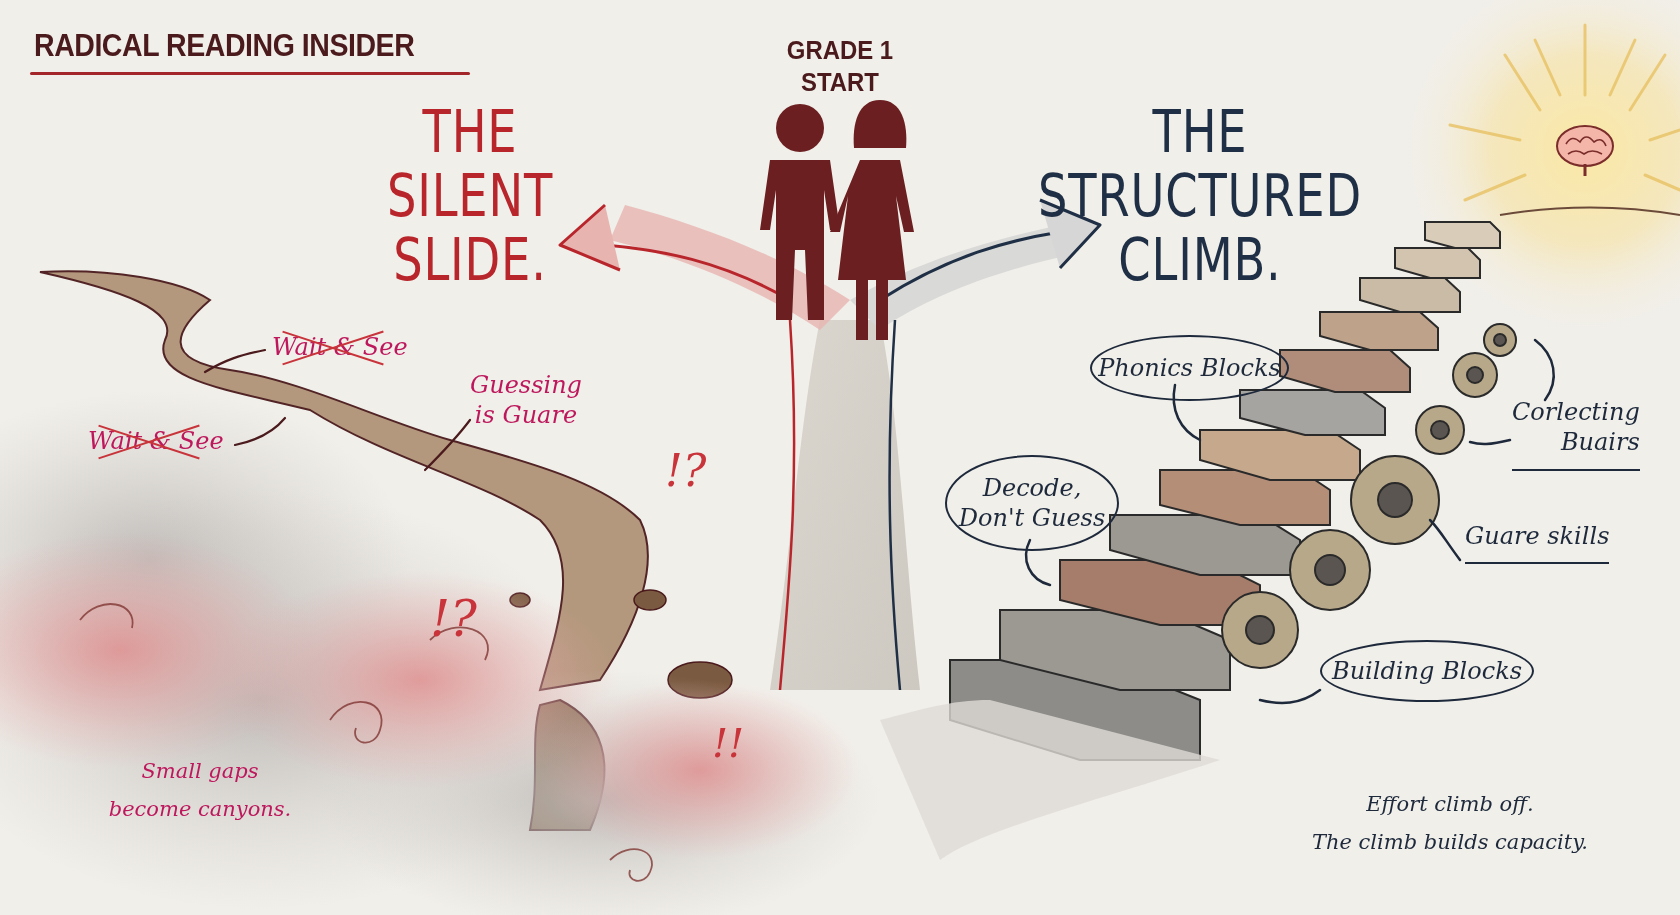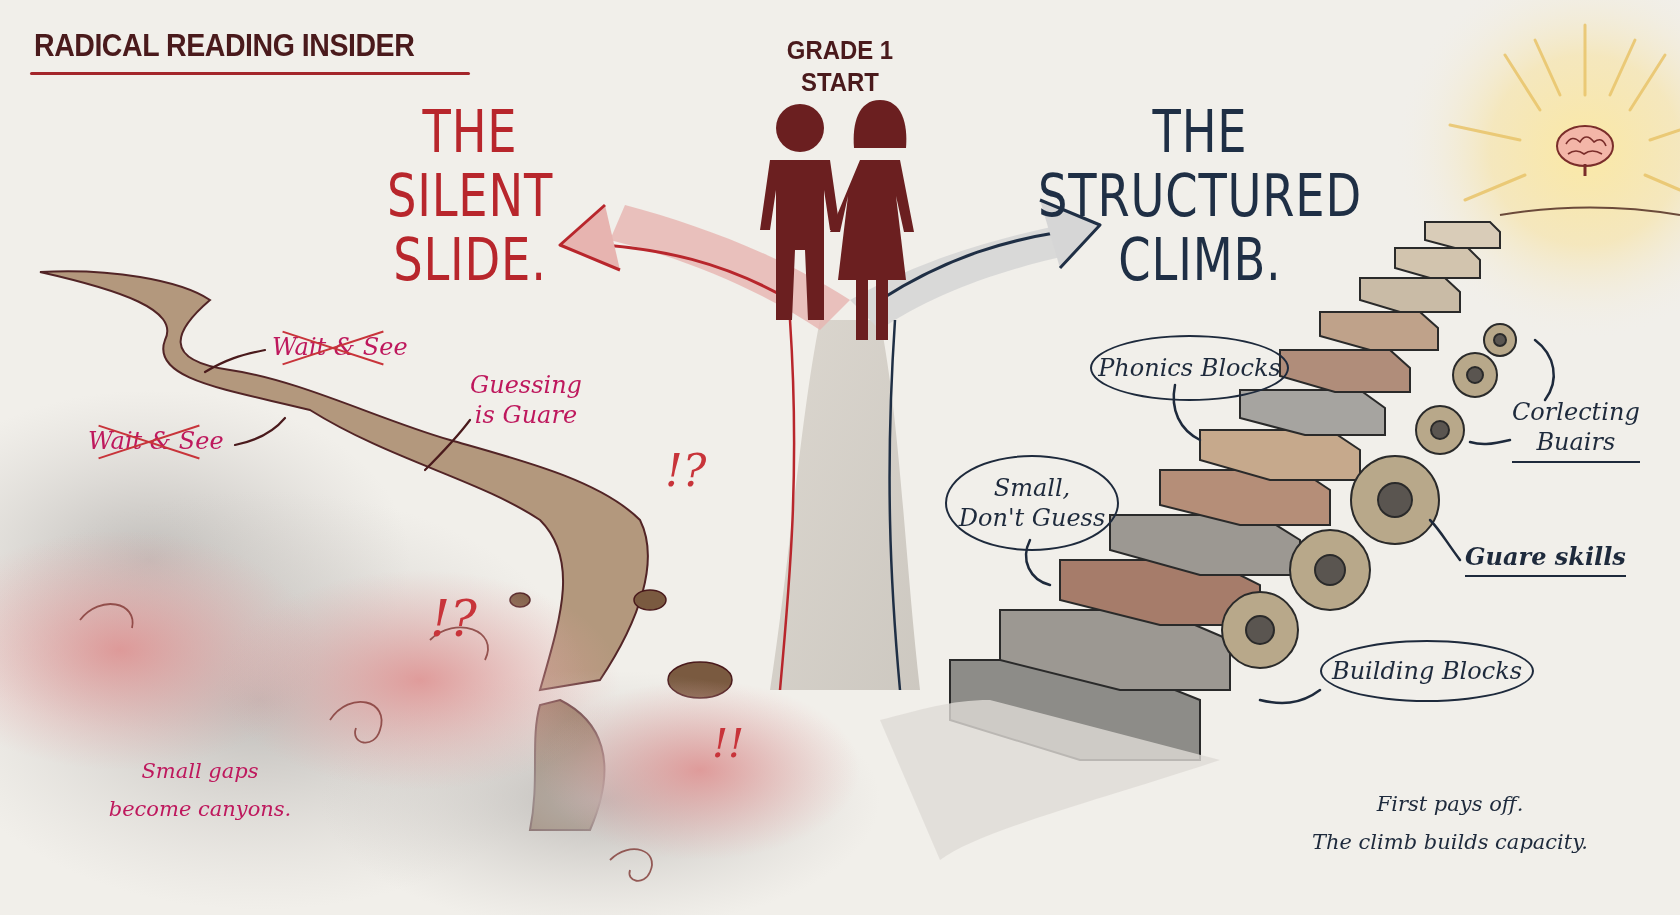--- a/index.html
+++ b/index.html
@@ -13,21 +13,21 @@
   .title-right{left:960px;top:100px;width:480px;text-align:center;font-size:58px;line-height:64px;color:#1f2f45;font-family:"DejaVu Sans",sans-serif;transform:scaleX(0.8);letter-spacing:1px;}
   .hand{font-family:"DejaVu Serif",serif;font-style:italic;color:#be185d;}
   .hand-blue{font-family:"DejaVu Serif",serif;font-style:italic;color:#1e2a3c;}
   .label-sm{font-size:24px;}
   .caption{font-size:21px;line-height:38px;text-align:center;}
   .strike{position:relative;display:inline-block;}
   .strike::before,.strike::after{content:"";position:absolute;left:8px;right:22px;top:50%;height:2px;background:#c8343a;}
   .strike::before{transform:rotate(18deg);}
   .strike::after{transform:rotate(-18deg);}
   .bubble{border:2.5px solid #1e2a3c;border-radius:50%;text-align:center;display:flex;align-items:center;justify-content:center;}
-  .underlined{border-bottom:2px solid #1e2a3c;padding-bottom:4px;}
+  .underlined{border-bottom:2px solid #1e2a3c;padding-bottom:12px;text-align:right;}
 </style>
 </head>
 <body>
 
 <svg class="scene" width="1680" height="915" viewBox="0 0 1680 915">
   <defs>
     <radialGradient id="sunGlow" cx="0.5" cy="0.5" r="0.5">
       <stop offset="0" stop-color="#fbe9a6" stop-opacity="1"></stop>
       <stop offset="0.5" stop-color="#f7e2a0" stop-opacity="0.6"></stop>
       <stop offset="1" stop-color="#f1efea" stop-opacity="0"></stop>
@@ -187,26 +187,26 @@
 <div class="abs" style="left:430px;top:590px;font-size:50px;color:#c8343a;font-family:'DejaVu Serif',serif;font-style:italic;">!?</div>
 <div class="abs" style="left:712px;top:720px;font-size:40px;color:#c8343a;font-family:'DejaVu Serif',serif;font-style:italic;">!!</div>
 
 <div class="abs hand caption" style="left:50px;top:752px;width:300px;">
   <div>Small gaps</div>
   <div>become canyons.</div>
 </div>
 
 <div class="abs hand-blue label-sm bubble" style="left:1090px;top:335px;width:195px;height:62px;">Phonics Blocks</div>
 <div class="abs hand-blue label-sm bubble" style="left:945px;top:455px;width:170px;height:92px;flex-direction:column;line-height:30px;">
-  <div>Small,</div>
+  <div>Decode,</div>
   <div>Don't Guess</div>
 </div>
 <div class="abs hand-blue label-sm bubble" style="left:1320px;top:640px;width:210px;height:58px;">Building Blocks</div>
 <div class="abs hand-blue label-sm" style="left:1512px;top:397px;text-align:center;line-height:30px;">
   <div>Corlecting</div>
   <div class="underlined">Buairs</div>
 </div>
-<div class="abs hand-blue label-sm underlined" style="left:1465px;top:542px;font-weight:bold;">Guare skills</div>
+<div class="abs hand-blue label-sm underlined" style="left:1465px;top:522px;">Guare skills</div>
 
 <div class="abs hand-blue caption" style="left:1250px;top:785px;width:400px;">
-  <div>First pays off.</div>
+  <div>Effort climb off.</div>
   <div>The climb builds capacity.</div>
 </div>
 
 </body></html>

